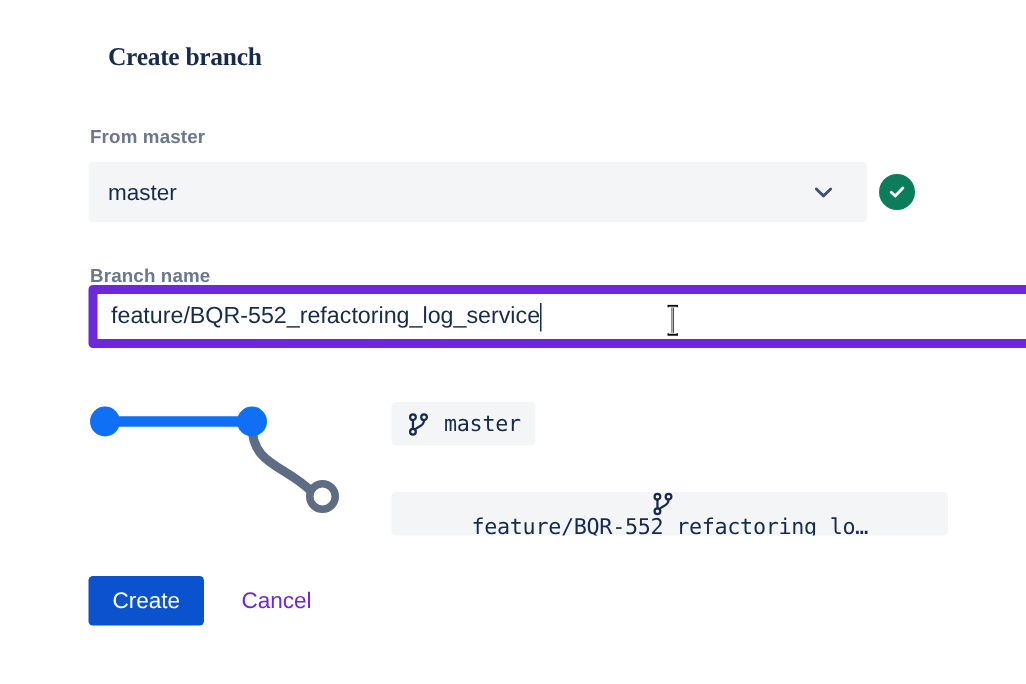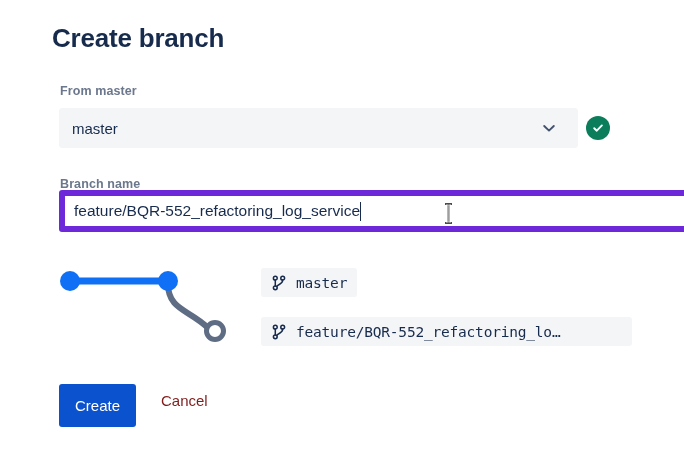--- a/index.html
+++ b/index.html
@@ -19,27 +19,28 @@
   .page {
     position: absolute;
     left: 0; top: 0;
     width: 684px;
     height: 456px;
   }
 
   
   .page-title {
     position: absolute;
-    left: 52px;
+    left: 72px;
     top: 22px;
-    font-size: 26px;
+    font-size: 17px;
     font-weight: bold;
     letter-spacing: -0.2px;
     color: #172B4D;
     line-height: 32px;
+    font-family: Liberation Serif, serif;
   }
 
   
   .field-label {
     position: absolute;
     font-size: 12.5px;
     font-weight: bold;
     color: #6B778C;
     letter-spacing: 0.1px;
   }
@@ -149,61 +150,61 @@
     box-sizing: border-box;
     background: #F4F5F7;
     border-radius: 3px;
     height: 29px;
     display: flex;
     align-items: center;
     padding: 0 10px;
     overflow: hidden;
   }
   .chip-master { left: 261px; top: 268px; }
-  .chip-feature { left: 261px; top: 317px; width: 371px; }
+  .chip-feature { left: 261px; top: 328px; width: 371px; flex-direction: column; }
   .chip-icon {
     width: 16px;
     height: 16px;
     flex: 0 0 auto;
     margin-right: 9px;
   }
   .chip-text {
     font-family: "DejaVu Sans Mono", "Liberation Mono", monospace;
     font-size: 14.5px;
     color: #172B4D;
     white-space: nowrap;
     letter-spacing: -0.2px;
   }
 
   
   .btn-create {
     position: absolute;
     left: 59px;
     top: 384px;
-    height: 43px;
+    height: 33px;
     padding: 0 16px;
     background: #0B52CE;
     color: #ffffff;
     border: none;
     border-radius: 3px;
     font-family: "Liberation Sans", sans-serif;
     font-size: 15px;
     cursor: pointer;
     display: flex;
     align-items: center;
     justify-content: center;
   }
   .btn-cancel {
     position: absolute;
     left: 153px;
     top: 384px;
     height: 33px;
     padding: 0 8px;
     background: transparent;
-    color: #7f1d1d;
+    color: #6d28d9;
     border: none;
     font-family: "Liberation Sans", sans-serif;
     font-size: 15px;
     cursor: pointer;
     display: flex;
     align-items: center;
   }
 </style>
 </head>
 <body>

